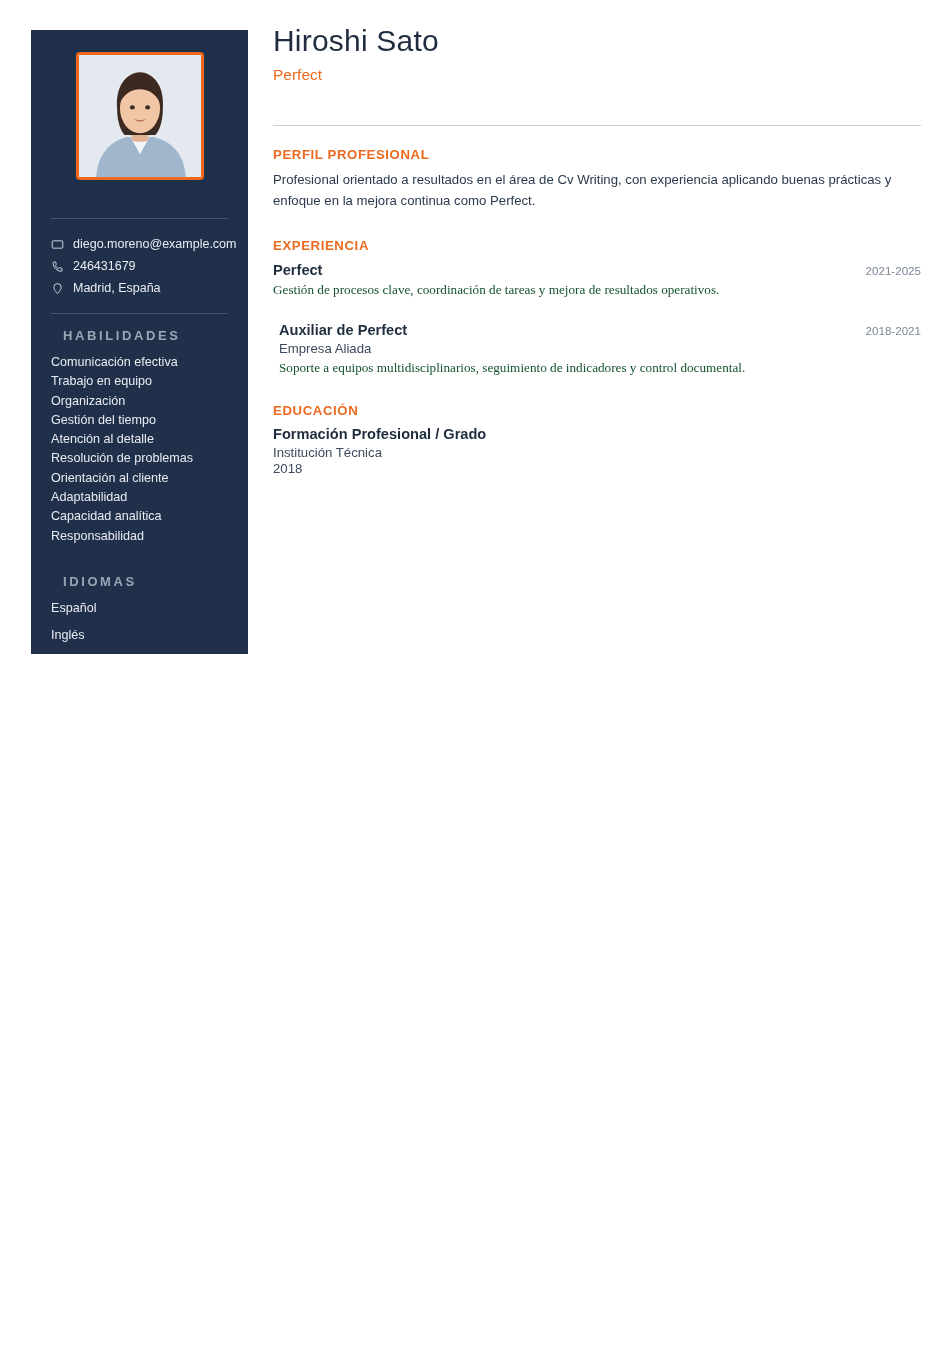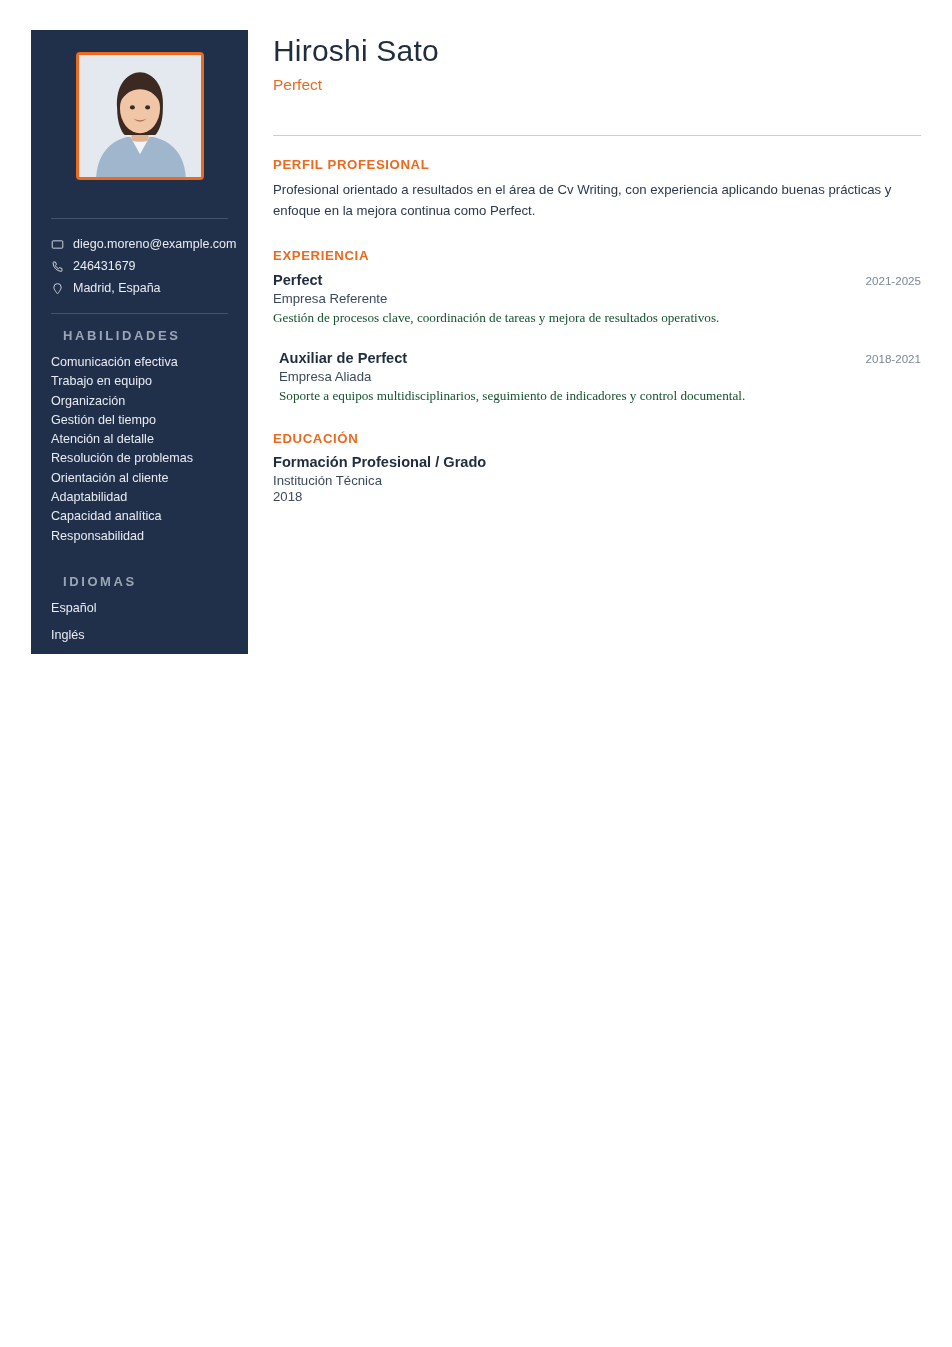--- a/index.html
+++ b/index.html
@@ -79,21 +79,21 @@
     font-size: 12.6px;
     line-height: 19.3px;
     white-space: nowrap;
   }
   .lang-list li { line-height: 19.3px; margin-top: 8px; }
 
   
   .main {
     position: absolute;
     left: 273px;
-    top: 34px;
+    top: 24px;
     width: 648px;
   }
   .name {
     font-size: 30px;
     color: #1f2d3f;
     font-weight: normal;
     margin: 0;
     letter-spacing: 0.2px;
   }
   .role {
@@ -257,21 +257,20 @@
     <div class="sec-title">PERFIL PROFESIONAL</div>
     <p class="profile-text">Profesional orientado a resultados en el área de Cv Writing, con experiencia aplicando buenas prácticas y enfoque en la mejora continua como Perfect.</p>
 
     <div class="sec-title exp">EXPERIENCIA</div>
 
     <div class="entry">
       <div class="entry-head">
         <span class="entry-title">Perfect</span>
         <span class="entry-date">2021-2025</span>
       </div>
-      <div class="entry-org">Empresa Referente</div>
       <div class="entry-desc">Gestión de procesos clave, coordinación de tareas y mejora de resultados operativos.</div>
     </div>
 
     <div class="entry exp-gap">
       <div class="entry-head">
         <span class="entry-title">Auxiliar de Perfect</span>
         <span class="entry-date">2018-2021</span>
       </div>
       <div class="entry-org">Empresa Aliada</div>
       <div class="entry-desc">Soporte a equipos multidisciplinarios, seguimiento de indicadores y control documental.</div>

